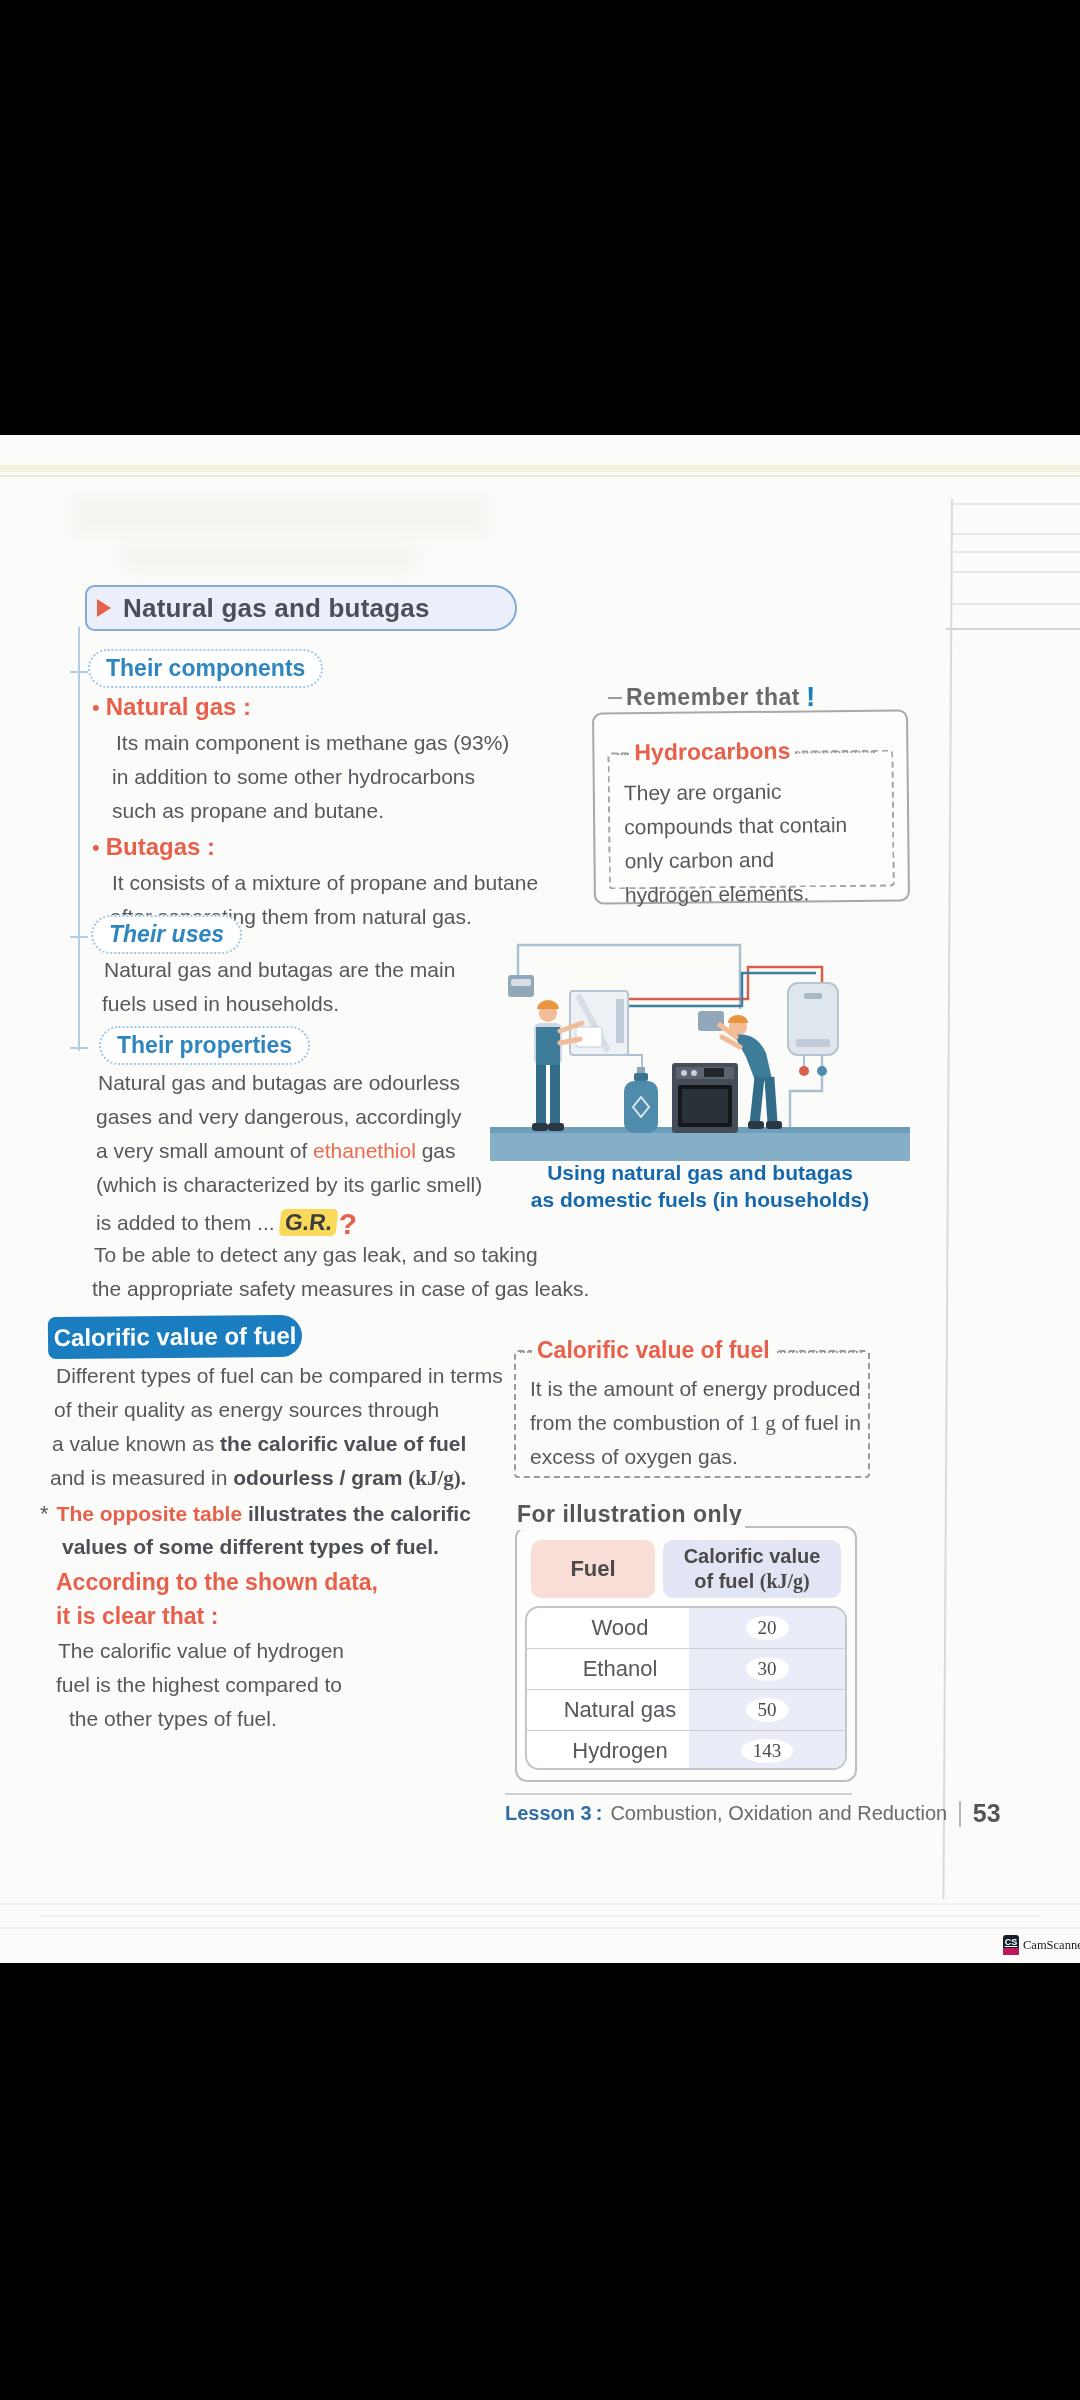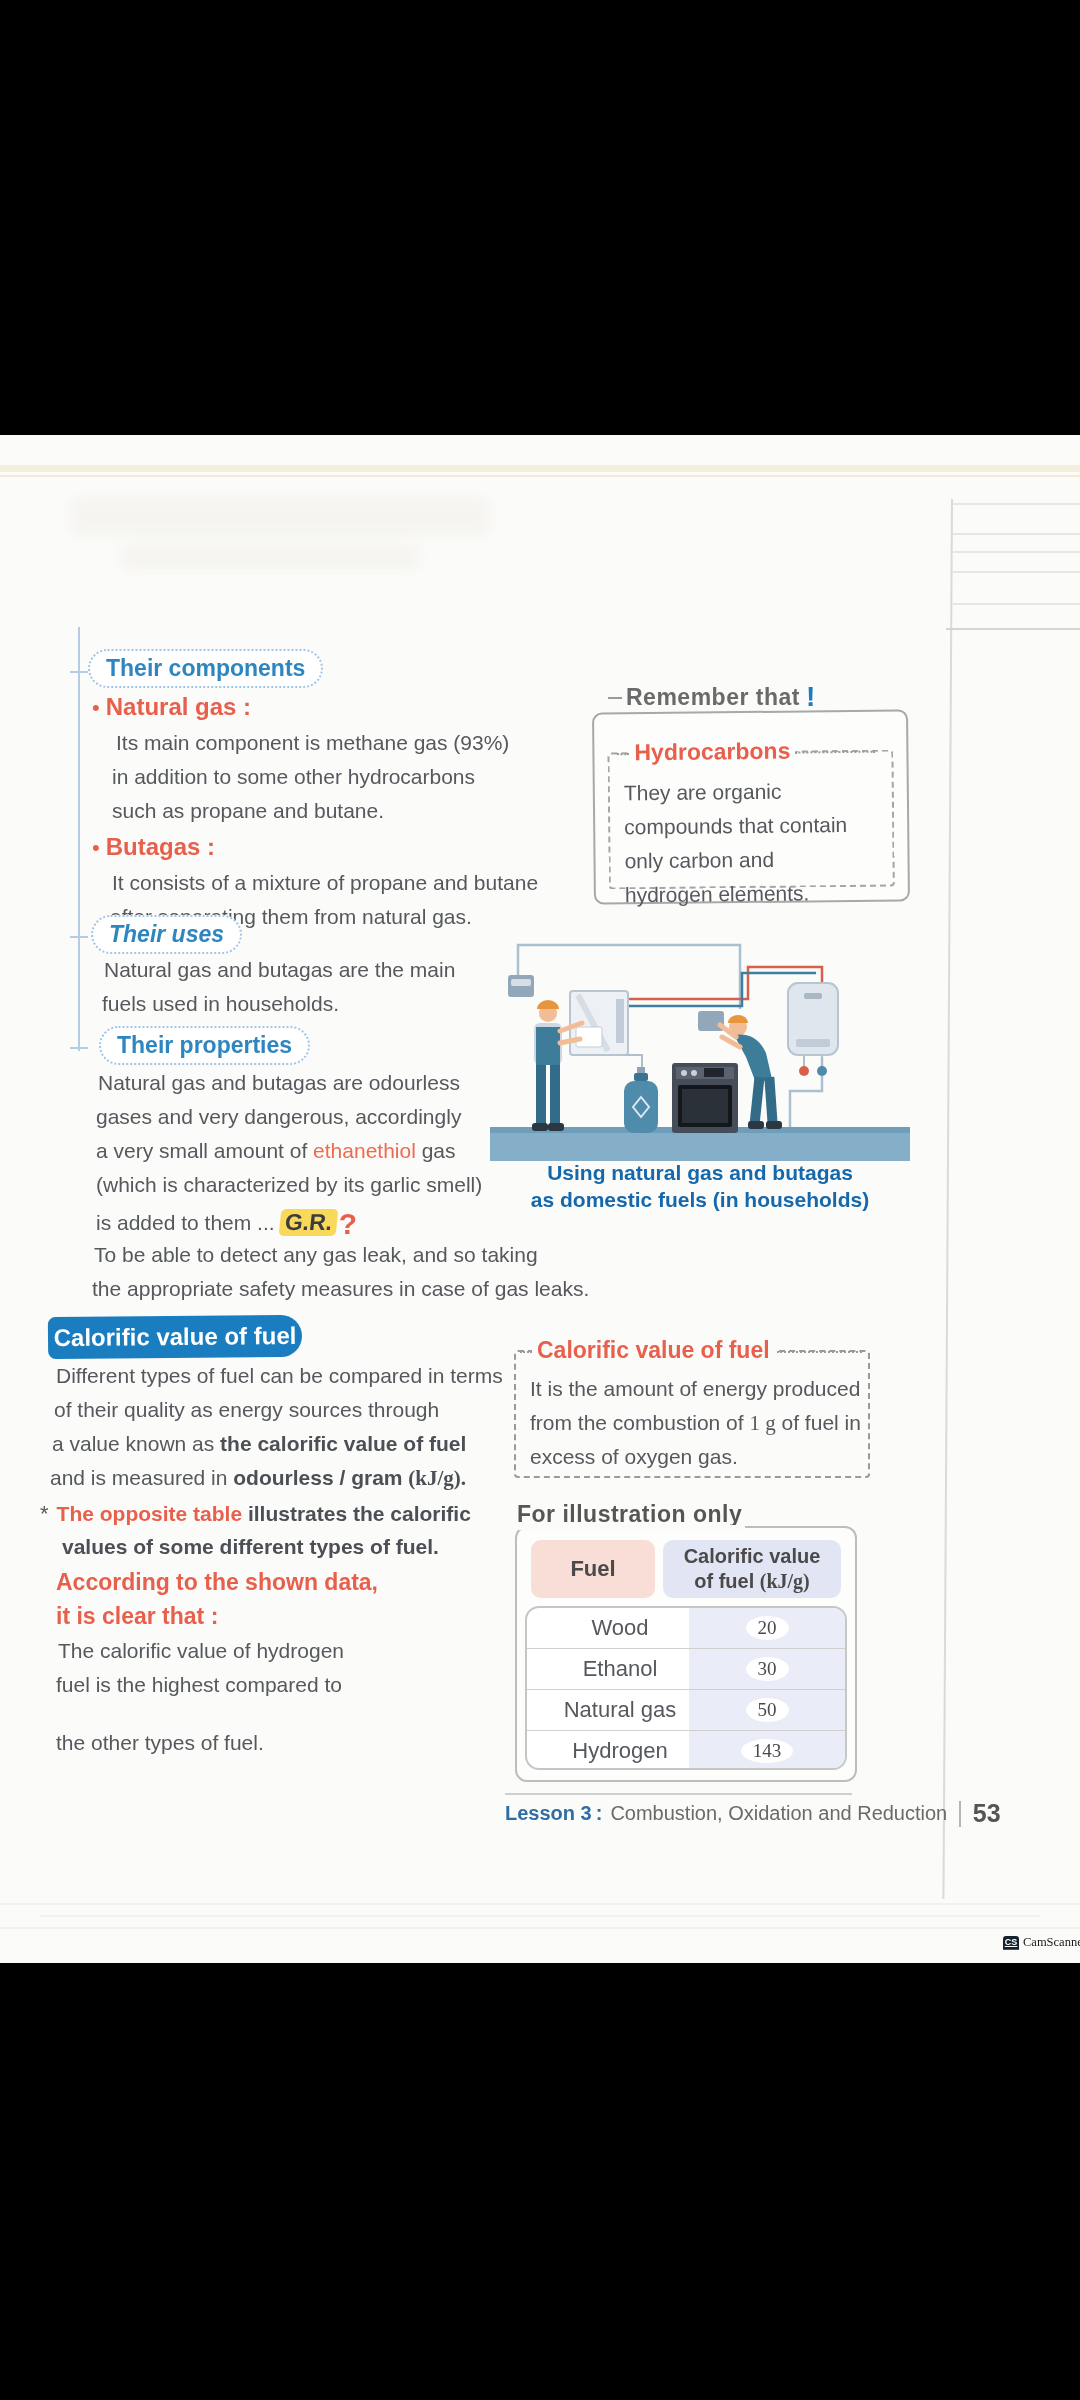--- a/index.html
+++ b/index.html
@@ -99,21 +99,21 @@
   .footer{left:505px;top:1364px;display:flex;align-items:center;}
   .footer .lesson{font-size:20px;font-weight:bold;color:#2f6ea5;}
   .footer .sep{font-size:20px;font-weight:bold;color:#2f6ea5;margin:0 8px 0 4px;}
   .footer .title{font-size:20px;color:#6a6a6a;}
   .footer .bar{width:1.5px;height:26px;background:#b5b5b5;margin:0 12px;}
   .footer .pg{font-size:25px;color:#555;font-weight:bold;}
   
   .cs-mark{left:1003px;top:1500px;display:flex;align-items:center;}
   .cs-icon{width:16px;height:13px;background:#16212e;border-radius:3px 3px 0 0;color:#fff;
     font-size:9px;font-weight:bold;display:flex;align-items:center;justify-content:center;
-    border-bottom:1px solid #be185d;text-decoration:underline;}
+    border-bottom:7px solid #be185d;text-decoration:underline;}
   .cs-name{font-family:"Liberation Serif", serif;font-size:12.5px;color:#1a1a1a;margin-left:4px;}
 </style>
 </head>
 <body>
 
 <div class="page">
 
   <div class="abs beige-strip"></div>
   <div class="abs beige-strip2"></div>
   <div class="abs smudge" style="left:70px;top:62px;width:420px;height:40px;"></div>
@@ -122,20 +122,24 @@
   <div class="abs edge-h" style="left:953px;top:68px;width:127px;"></div>
   <div class="abs edge-h" style="left:953px;top:98px;width:127px;"></div>
   <div class="abs edge-h" style="left:953px;top:116px;width:127px;"></div>
   <div class="abs edge-h" style="left:953px;top:136px;width:127px;"></div>
   <div class="abs edge-h" style="left:953px;top:168px;width:127px;"></div>
   <div class="abs edge-h long" style="left:946px;top:193px;width:134px;"></div>
   <div class="abs texline" style="left:0;top:1468px;width:1080px;"></div>
   <div class="abs texline" style="left:40px;top:1480px;width:1000px;"></div>
   <div class="abs texline" style="left:0;top:1492px;width:1080px;"></div>
 
+  <div class="abs main-pill">
+    <span class="tri"></span>
+    <span class="t">Natural gas and butagas</span>
+  </div>
   <div class="abs stem"></div>
   <div class="abs tick" style="top:236px;"></div>
   <div class="abs tick" style="top:501px;"></div>
   <div class="abs tick" style="top:612px;"></div>
 
   <div class="abs" style="left:88px;top:214px;">
     <span class="sub-pill">Their components</span>
   </div>
   <div class="abs" style="left:92px;top:258px;">
     <span class="bullet">•</span><span class="red-title">Natural gas :</span>
@@ -263,21 +267,21 @@
     <span>and is measured in </span><span class="b">odourless / gram </span><span class="b serif">(kJ/g).</span>
   </div>
   <div class="abs body-line" style="left:40px;top:1066px;">
     <span class="star">*</span><span class="red-b">The opposite table</span><span class="b"> illustrates the calorific</span>
   </div>
   <div class="abs body-line b" style="left:62px;top:1100px;">values of some different types of fuel.</div>
   <div class="abs red-line" style="left:56px;top:1134px;">According to the shown data,</div>
   <div class="abs red-line" style="left:56px;top:1168px;">it is clear that :</div>
   <div class="abs body-line" style="left:58px;top:1204px;">The calorific value of hydrogen</div>
   <div class="abs body-line" style="left:56px;top:1238px;">fuel is the highest compared to</div>
-  <div class="abs body-line" style="left:56px;top:1272px;margin-top:24px;">the other types of fuel.</div>
+  <div class="abs body-line" style="left:69px;top:1272px;">the other types of fuel.</div>
 
   <div class="abs def-box">
     <div class="def-title">
       <span class="leader" style="width:12px;"></span>
       <span class="t">Calorific value of fuel</span>
       <span class="grow"></span>
     </div>
     <div class="def-lines">
       <div>It is the amount of energy produced</div>
       <div>

